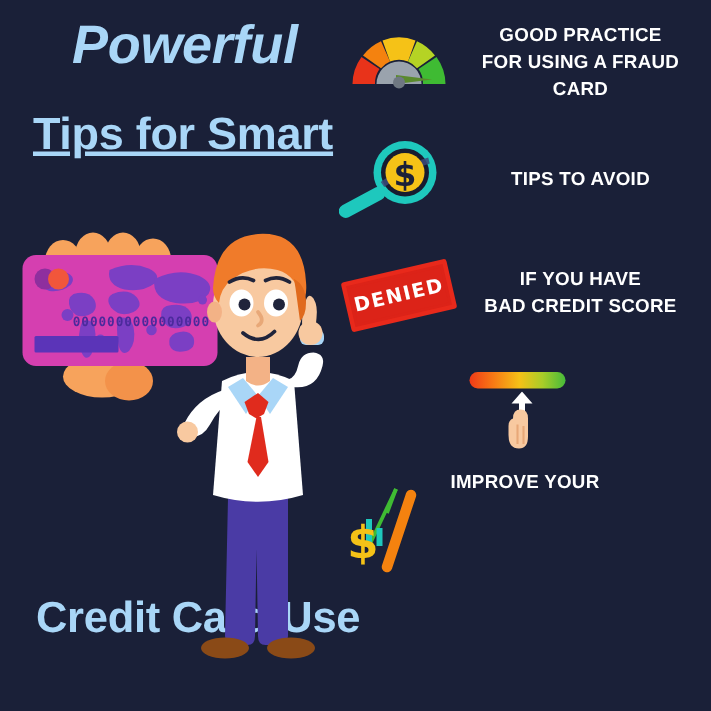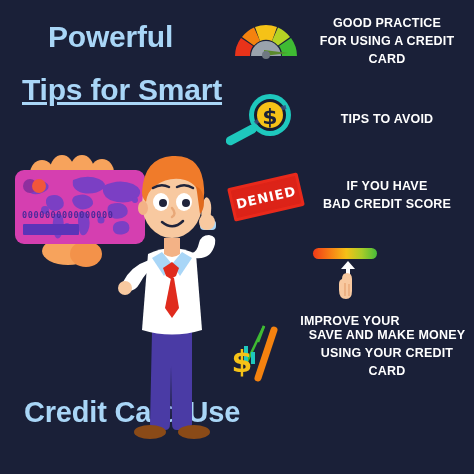--- a/index.html
+++ b/index.html
@@ -18,21 +18,21 @@
 
   
   .headline {
     position: absolute;
     color: #a9d6f7;
     font-weight: bold;
     letter-spacing: -0.2px;
     white-space: nowrap;
     line-height: 1.0;
   }
-  #title-line-1 { left: 48px;  top: 22px;  font-size: 30px; }
+  #title-line-1 { left: 48px;  top: 12px;  font-size: 36px; font-style: italic; }
   #title-line-2 { left: 22px;  top: 75px;  font-size: 30px; text-decoration: underline; }
   #title-line-3 { left: 24px;  top: 398px; font-size: 29px; }
 
   
   .tip-row {
     position: absolute;
     left: 228px;
     width: 246px;
     height: 74px;
     display: flex;
@@ -137,21 +137,21 @@
   .card-number {
     position: absolute;
     left: 7px; top: 40px;
     width: 118px;
     color: #4b2a9c;
     font-size: 8.5px;
     font-weight: bold;
     letter-spacing: 0.6px;
     font-family: "DejaVu Sans Mono", monospace;
     display: flex;
-    justify-content: flex-start;
+    justify-content: flex-end;
   }
   .card-strip {
     position: absolute;
     left: 8px; top: 54px;
     width: 56px; height: 11px;
     background: #5b34b8;
     border-radius: 1px;
   }
 
   
@@ -274,21 +274,21 @@
             <path d="M 25 -18 A 31 31 0 0 1 31 0 L 16 0 A 16 16 0 0 0 13 -10 Z" fill="#3fbb33"></path>
             <path d="M -15 0 A 15 15 0 0 1 15 0 Z" fill="#9aa3ad"></path>
             <path d="M -2 -6 L 22 -3 L -2 0 Z" fill="#5a8a2c"></path>
             <circle cx="0" cy="-1" r="4" fill="#6f7882"></circle>
           </g>
         </svg>
       </div>
     </div>
     <div class="tip-text">
       <span>GOOD PRACTICE</span>
-      <span class="l2">FOR USING A CREDIT CARD</span>
+      <span class="l2">FOR USING A FRAUD CARD</span>
     </div>
   </div>
 
   <div class="tip-row" id="tip-row-1">
     <div class="tip-icon">
       <div class="mag-wrap">
         <svg width="76" height="62" viewBox="0 0 76 62">
           <rect x="-2" y="42" width="34" height="9" rx="4.5" transform="rotate(-28 16 46)" fill="#1ec8bd"></rect>
           <circle cx="44" cy="27" r="21" fill="#1ec8bd"></circle>
           <circle cx="44" cy="27" r="16" fill="#171c30"></circle>
@@ -339,20 +339,16 @@
         <svg width="74" height="68" viewBox="0 0 74 68">
           <path d="M36 6 L18 44" stroke="#3fbb33" stroke-width="2.5" fill="none"></path>
           <path d="M36 6 L30 22" stroke="#3fbb33" stroke-width="2.5" fill="none"></path>
           <rect x="16" y="26" width="4" height="18" fill="#1ec8bd"></rect>
           <rect x="23" y="32" width="4" height="12" fill="#1ec8bd"></rect>
           <path d="M46 10 L30 58" stroke="#f4820f" stroke-width="7" stroke-linecap="round" fill="none"></path>
           <text x="14" y="52" text-anchor="middle" font-family="DejaVu Sans, sans-serif" font-size="30" font-weight="bold" fill="#f5c217">$</text>
         </svg>
       </div>
     </div>
-    <div class="tip-text">
-      <span>SAVE AND MAKE MONEY</span>
-      <span class="l2">USING YOUR CREDIT CARD</span>
-    </div>
   </div>
 
 
 </div>
 
 </body></html>

